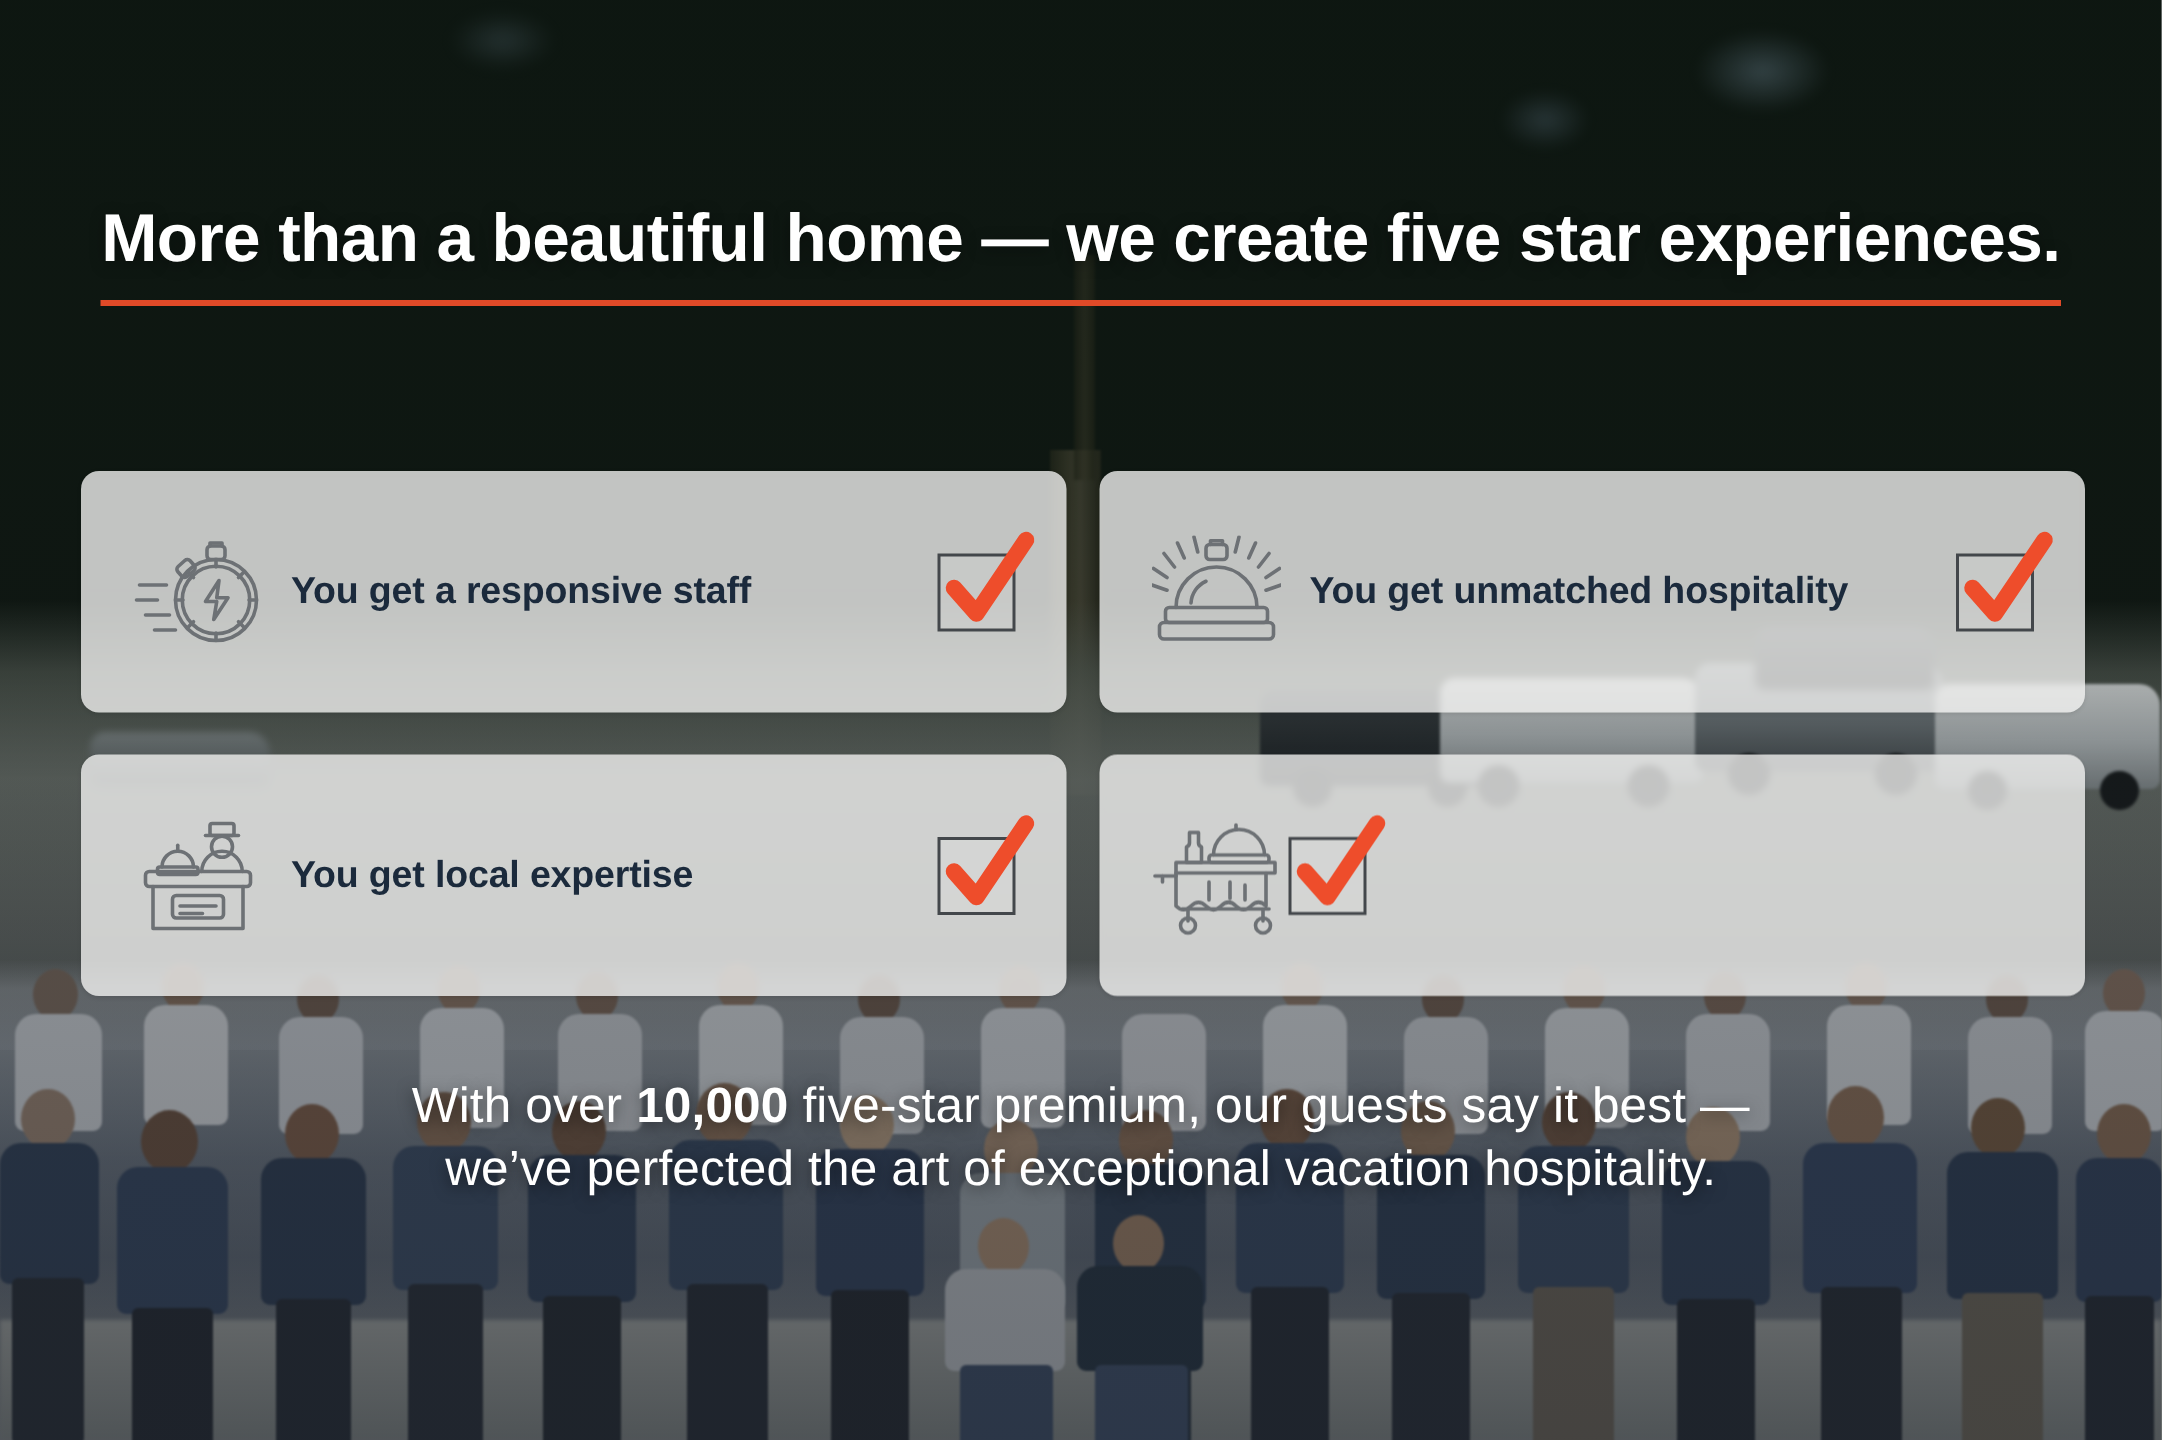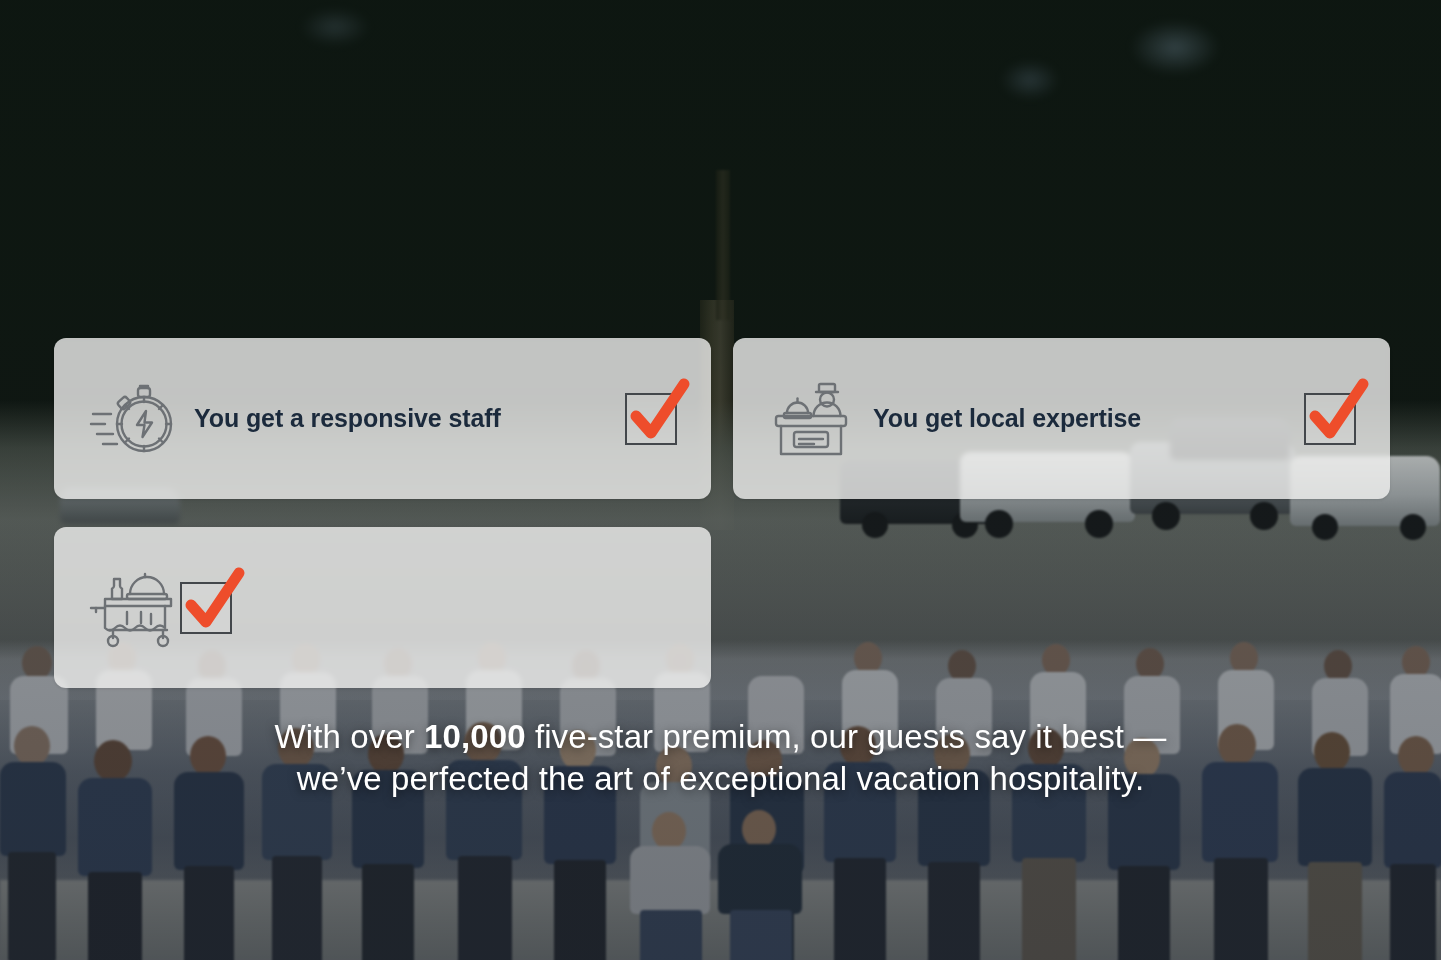--- a/index.html
+++ b/index.html
@@ -120,21 +120,21 @@
 
   .subhead {
     position: absolute; left: 0; top: 236px; width: 1441px; text-align: center;
     font-size: 33px; font-weight: 400; color: #ffffff;
     letter-spacing: .1px;
     text-shadow: 0 2px 9px rgba(0,0,0,.42);
   }
 
   
   .cards {
-    position: absolute; left: 54px; top: 338px; width: 1336px;
+    position: absolute; left: 54px; top: 314px; width: 1336px;
     display: grid;
     grid-template-columns: 657px 657px;
     grid-template-rows: 161px 161px;
     column-gap: 22px;
     row-gap: 28px;
   }
   .card {
     position: relative;
     border-radius: 12px;
     background: rgba(245,245,244,.78);
@@ -369,20 +369,23 @@
       <div class="p-head" style="left:24px; top:0; width:34px; height:38px; background:#9b7c62;"></div>
       <div class="p-body" style="left:0; top:34px; width:84px; height:70px; background:#24313f;"></div>
       <div class="p-legs" style="left:12px; top:100px; width:62px; height:68px; background:#3d4c66;"></div>
     </div>
   </div>
 
   <div class="bg-layer bg-overlay"></div>
 
   <div class="content">
 
+    <div class="headline-wrap">
+      <h1 class="headline">More than a beautiful home — we create five star experiences.</h1>
+    </div>
 
 
     <div class="cards">
 
       <div class="card">
         <div class="card-icon">
           <svg width="86" height="78" viewBox="0 0 86 78" fill="none" stroke="#6d7175" stroke-width="2.4" stroke-linecap="round" stroke-linejoin="round">
             <circle cx="55" cy="44" r="27"></circle>
             <circle cx="55" cy="44" r="22.5"></circle>
             <path d="M55 17 v5 M55 66 v5 M28 44 h5 M77 44 h5"></path>
@@ -395,20 +398,40 @@
           </svg>
         </div>
         <div class="card-label">You get a responsive staff</div>
         <div class="checkbox">
           <svg width="62" height="66" viewBox="0 0 62 66" fill="none" stroke="#EE4D2B" stroke-width="11" stroke-linecap="round" stroke-linejoin="round">
             <path d="M7 36 L22 53 L55 4"></path>
           </svg>
         </div>
       </div>
 
+      <div class="card">
+        <div class="card-icon">
+          <svg width="86" height="76" viewBox="0 0 86 76" fill="none" stroke="#6d7175" stroke-width="2.4" stroke-linecap="round" stroke-linejoin="round">
+            <rect x="36" y="6" width="14" height="10" rx="2.5"></rect>
+            <path d="M39 6 v-2.5 h8 V6"></path>
+            <path d="M16 48 a27 27 0 0 1 54 0"></path>
+            <path d="M26 45 a17 17 0 0 1 10 -14.5"></path>
+            <rect x="9" y="48" width="68" height="10" rx="2.5"></rect>
+            <rect x="5" y="58" width="76" height="11" rx="3"></rect>
+            <path d="M8 12 l7 9 M1 22 l9 6 M0 33 l10 3.5 M17 5 l4.5 10 M28 1 l2.5 10"></path>
+            <path d="M78 12 l-7 9 M85 22 l-9 6 M86 33 l-10 3.5 M69 5 l-4.5 10 M58 1 l-2.5 10"></path>
+          </svg>
+        </div>
+        <div class="card-label">You get unmatched hospitality</div>
+        <div class="checkbox">
+          <svg width="62" height="66" viewBox="0 0 62 66" fill="none" stroke="#EE4D2B" stroke-width="11" stroke-linecap="round" stroke-linejoin="round">
+            <path d="M7 36 L22 53 L55 4"></path>
+          </svg>
+        </div>
+      </div>
 
       <div class="card">
         <div class="card-icon">
           <svg width="86" height="78" viewBox="0 0 86 78" fill="none" stroke="#6d7175" stroke-width="2.4" stroke-linecap="round" stroke-linejoin="round">
             <rect x="51" y="4" width="16" height="8" rx="1.5"></rect>
             <path d="M48 12 h22"></path>
             <circle cx="59" cy="19.5" r="7"></circle>
             <path d="M45.5 36 a13.5 13.5 0 0 1 27 0"></path>
             <path d="M19 33 a10.5 10.5 0 0 1 21 0"></path>
             <path d="M29.5 22.5 v-4"></path>

